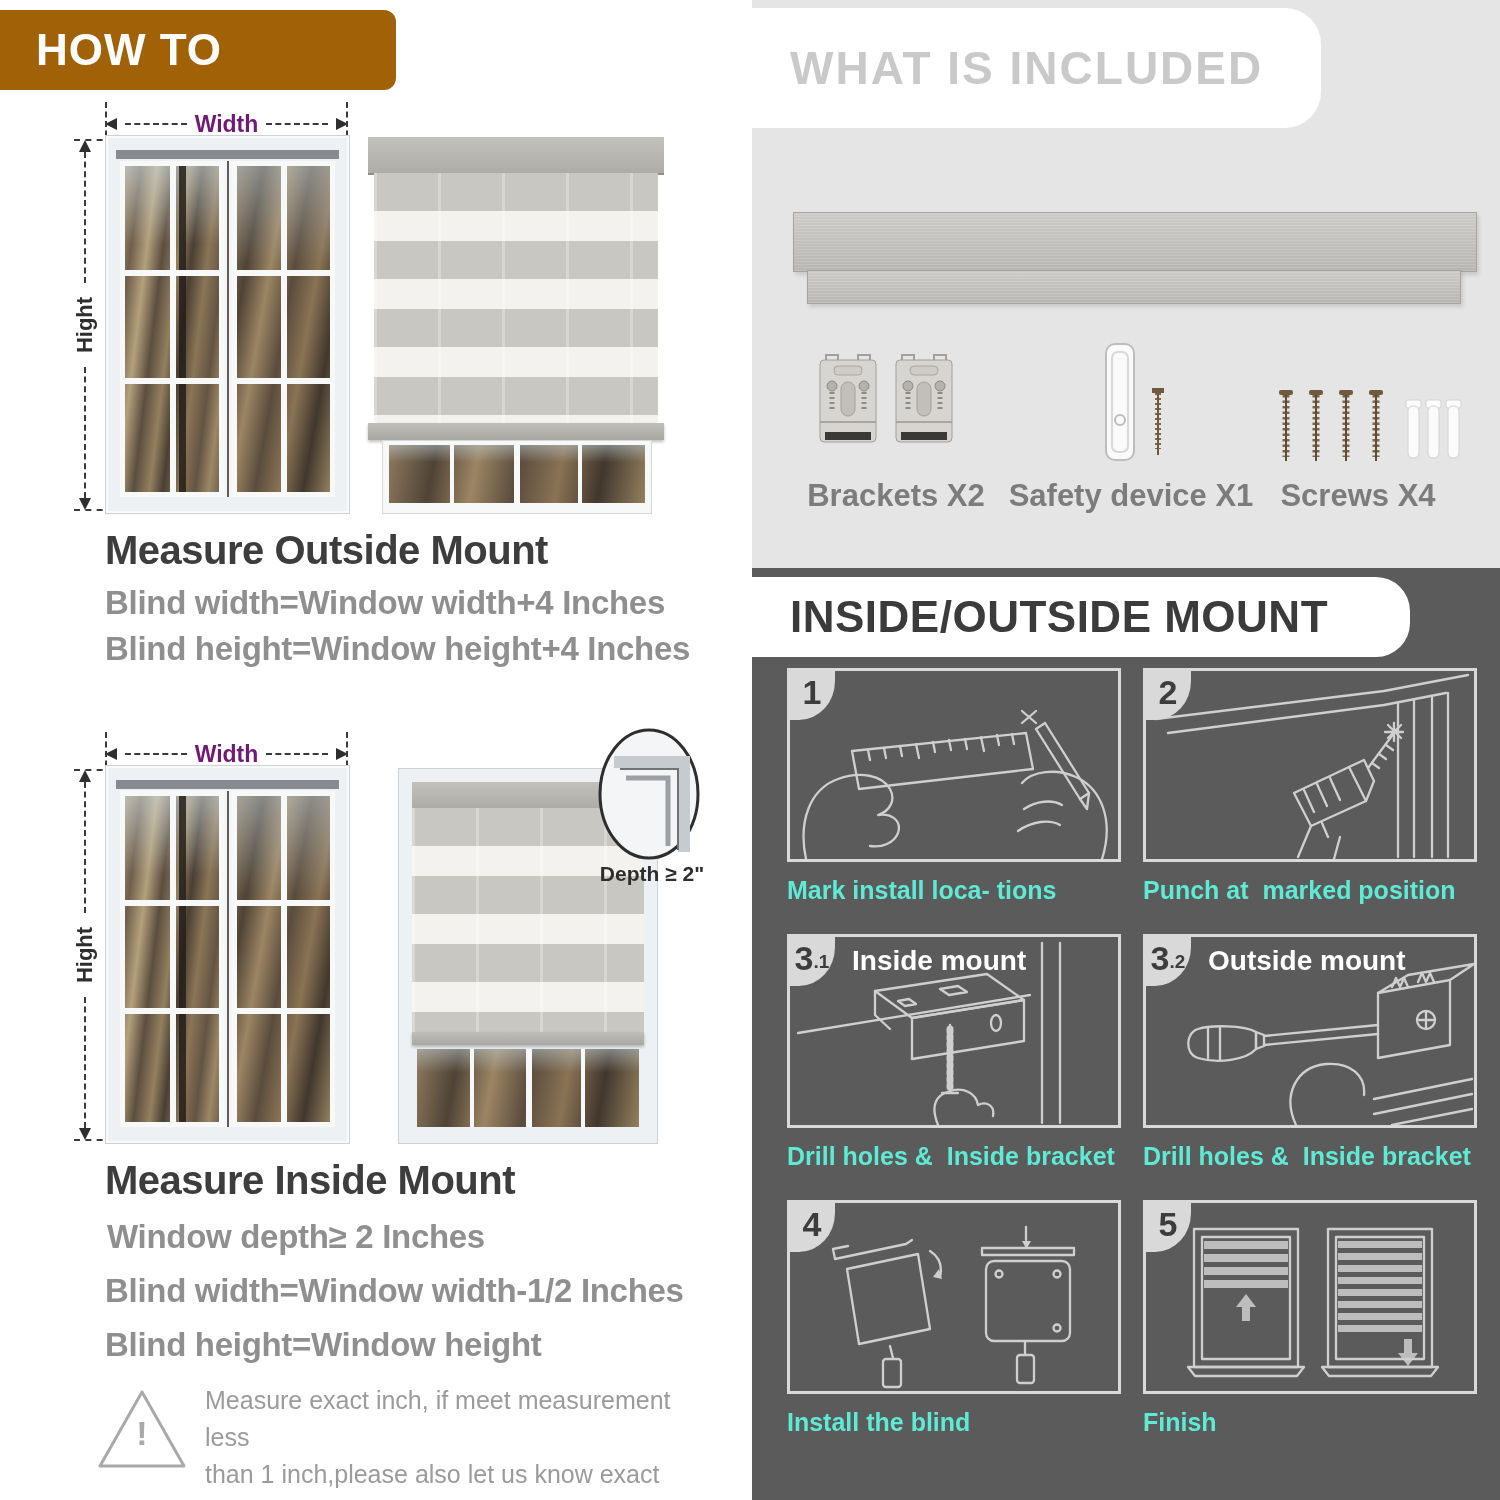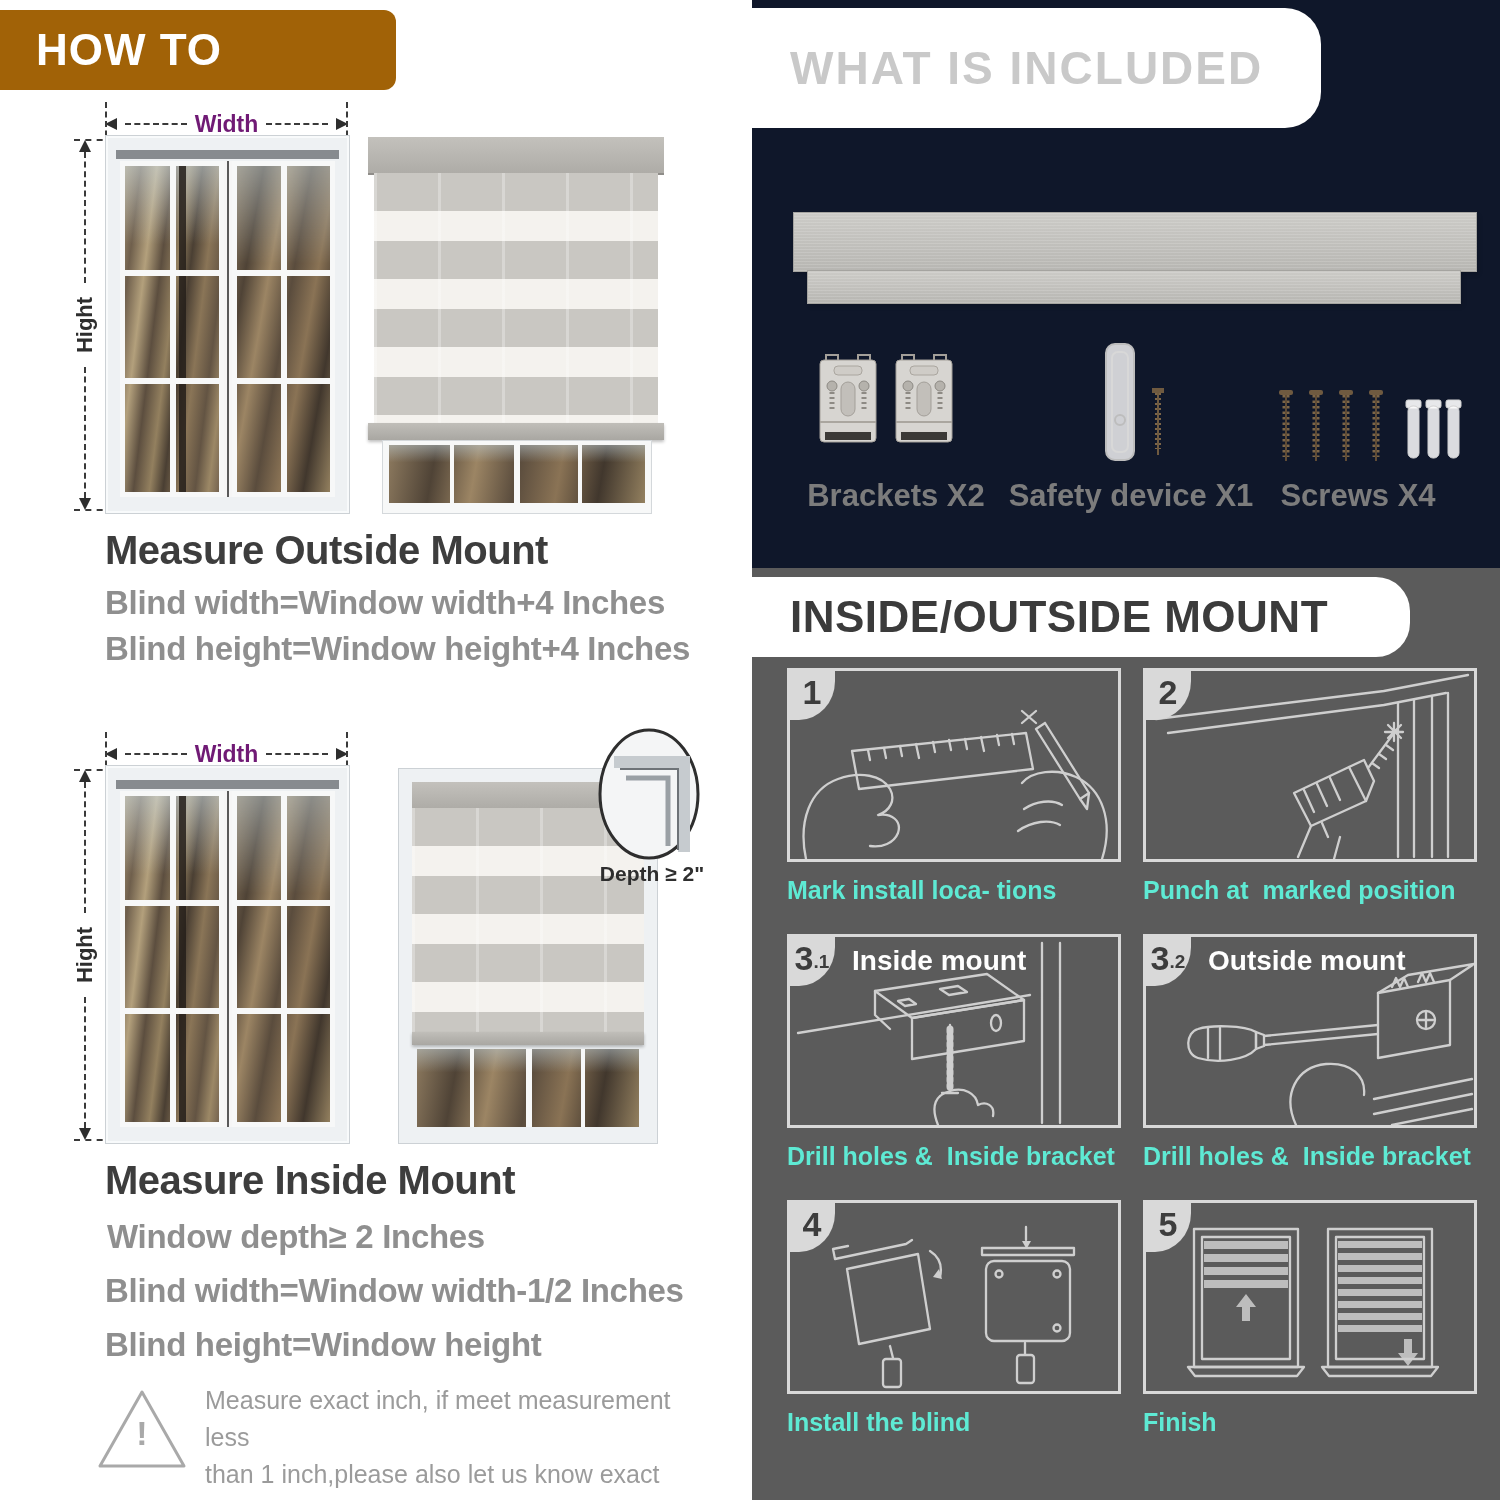--- a/index.html
+++ b/index.html
@@ -50,21 +50,21 @@
   .arr-u{width:0;height:0;border-left:6px solid transparent;border-right:6px solid transparent;border-bottom:12px solid #2e2e2e;}
   .arr-d{width:0;height:0;border-left:6px solid transparent;border-right:6px solid transparent;border-top:12px solid #2e2e2e;}
   .vlabel{height:84px;display:flex;align-items:center;justify-content:center;}
   .vlabel span{transform:rotate(-90deg);white-space:nowrap;}
   .h-tick{position:absolute;left:4px;width:40px;height:0;border-top:2px dashed #3a3a3a;}
 
   .depth-label{color:#2e2e2e;font-weight:bold;font-size:21px;text-align:center;}
   .warn-text{color:#9b9b9b;font-size:25px;line-height:37px;font-weight:500;}
 
   
-  .right-light{left:752px;top:0;width:748px;height:568px;background:#0f172a;}
+  .right-light{left:752px;top:0;width:748px;height:568px;background:#e5e5e5;}
   .included-box{left:0;top:8px;width:531px;height:120px;background:#fff;border-radius:0 36px 36px 0;
     color:#c9c9c9;font-weight:bold;font-size:46px;line-height:120px;padding-left:38px;letter-spacing:2px;}
   .blind-label{top:146px;left:0;width:748px;text-align:center;color:#6d6d6d;font-weight:bold;font-size:35px;}
   .big-cassette{background:
     repeating-linear-gradient(0deg,rgba(255,255,255,.14) 0 1px,rgba(0,0,0,0) 1px 3px),
     linear-gradient(180deg,#cccbc7,#b7b6b2);border:1px solid #a5a4a0;box-shadow:2px 3px 4px rgba(0,0,0,.12);}
   .comp-label{color:#7c7c7c;font-weight:bold;font-size:31px;text-align:center;}
 
   .right-dark{left:752px;top:568px;width:748px;height:932px;background:#5b5b5b;}
   .mount-box{left:0;top:9px;width:620px;height:80px;background:#fff;border-radius:0 34px 34px 0;

